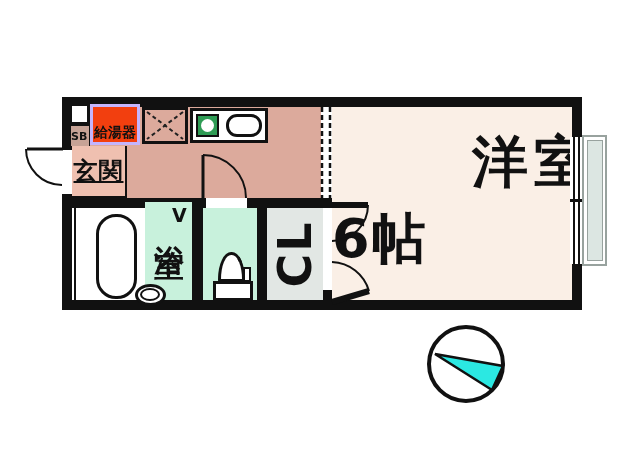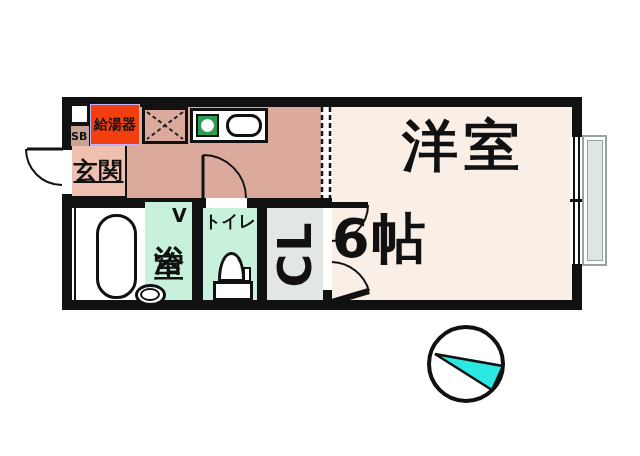--- a/index.html
+++ b/index.html
@@ -9,21 +9,21 @@
   .lbl{font-weight:bold;color:#111;}
   
   .plan-outline{border:10px solid #111;}
   .wall{background:#111;}
   .white{background:#fff;}
   .kitchen{background:#dcaa9c;}
   .room{background:#faefe6;}
   .entrance{background:#efc0b0;border-right:2px solid #111;border-bottom:2px solid #111;
             display:flex;align-items:center;justify-content:center;}
   .sbbox{background:#c7a396;display:flex;align-items:center;justify-content:flex-start;}
-  .heater{background:#f23f0f;border:1px solid #c4b5fd;display:flex;align-items:center;justify-content:center;}
+  .heater{background:#f23f0f;border:3px solid #c4b5fd;display:flex;align-items:flex-end;justify-content:center;}
   .xbox{background:#dcaa9c;border:3px solid #111;}
   .counter{background:#fff;border:3px solid #111;}
   .burner{background:#2f9c55;border:2px solid #111;}
   .burner-circle{background:#fff;border-radius:50%;}
   .sink{background:#fff;border:3px solid #111;border-radius:11px;}
   .mint{background:#c8f1dc;}
   .closet{background:#e2e7e4;display:flex;align-items:center;justify-content:center;}
   .cl-text{transform:rotate(-90deg);font-size:46px;letter-spacing:2px;font-weight:bold;}
   .bath-label{writing-mode:vertical-rl;text-orientation:upright;font-size:30px;line-height:47px;
               letter-spacing:3px;font-weight:bold;}
@@ -92,34 +92,31 @@
   <div class="abs thinline" style="left:74px;top:208px;width:2px;height:92px;"></div>
   <div class="abs white" style="left:85px;top:208px;width:60px;height:92px;"></div>
   <div class="abs tub" style="left:96px;top:214px;width:41px;height:85px;"></div>
   <div class="abs mint" style="left:145px;top:202px;width:47px;height:98px;"></div>
   <span class="abs lbl" style="left:172px;top:204px;font-size:19px;">V</span>
   <span class="abs lbl bath-label" style="left:146px;top:221px;">浴室</span>
   <div class="abs washbowl" style="left:135px;top:284px;width:31px;height:22px;"></div>
   <div class="abs washbowl-inner" style="left:140px;top:288px;width:20px;height:13px;"></div>
 
   <div class="abs mint" style="left:203px;top:208px;width:54px;height:92px;"></div>
-  <div class="abs" style="left:203px;top:210px;width:54px;height:22px;display:flex;align-items:center;justify-content:center;">
-    <span class="lbl" style="font-size:17px;">トイレ</span>
-  </div>
   <div class="abs toilet-handle" style="left:243px;top:267px;width:8px;height:15px;"></div>
   <div class="abs toilet-bowl" style="left:218px;top:252px;width:27px;height:30px;"></div>
   <div class="abs toilet-tank" style="left:213px;top:281px;width:40px;height:20px;"></div>
 
   <div class="abs closet" style="left:267px;top:208px;width:56px;height:92px;">
     <span class="lbl cl-text">CL</span>
   </div>
   <div class="abs white" style="left:323px;top:208px;width:9px;height:92px;"></div>
   <div class="abs wall" style="left:323px;top:290px;width:9px;height:10px;"></div>
 
-  <div class="abs lbl room-name" style="left:332px;top:116px;width:264px;height:60px;">洋室</div>
+  <div class="abs lbl room-name" style="left:332px;top:132px;width:264px;height:60px;text-align:right;">洋室</div>
   <div class="abs lbl room-size" style="left:332px;top:210px;width:240px;height:58px;">6帖</div>
 
   <div class="abs win-outer" style="left:582px;top:135px;width:25px;height:131px;"></div>
   <div class="abs win-inner" style="left:587px;top:140px;width:16px;height:121px;"></div>
   <div class="abs white" style="left:570px;top:137px;width:12px;height:127px;"></div>
   <div class="abs thinline" style="left:573px;top:137px;width:2px;height:127px;"></div>
   <div class="abs thinline" style="left:578px;top:137px;width:2px;height:127px;"></div>
   <div class="abs thinline" style="left:570px;top:199px;width:12px;height:3px;"></div>
 
   <svg class="abs" style="left:0;top:0;" width="640" height="456" viewBox="0 0 640 456" fill="none">

